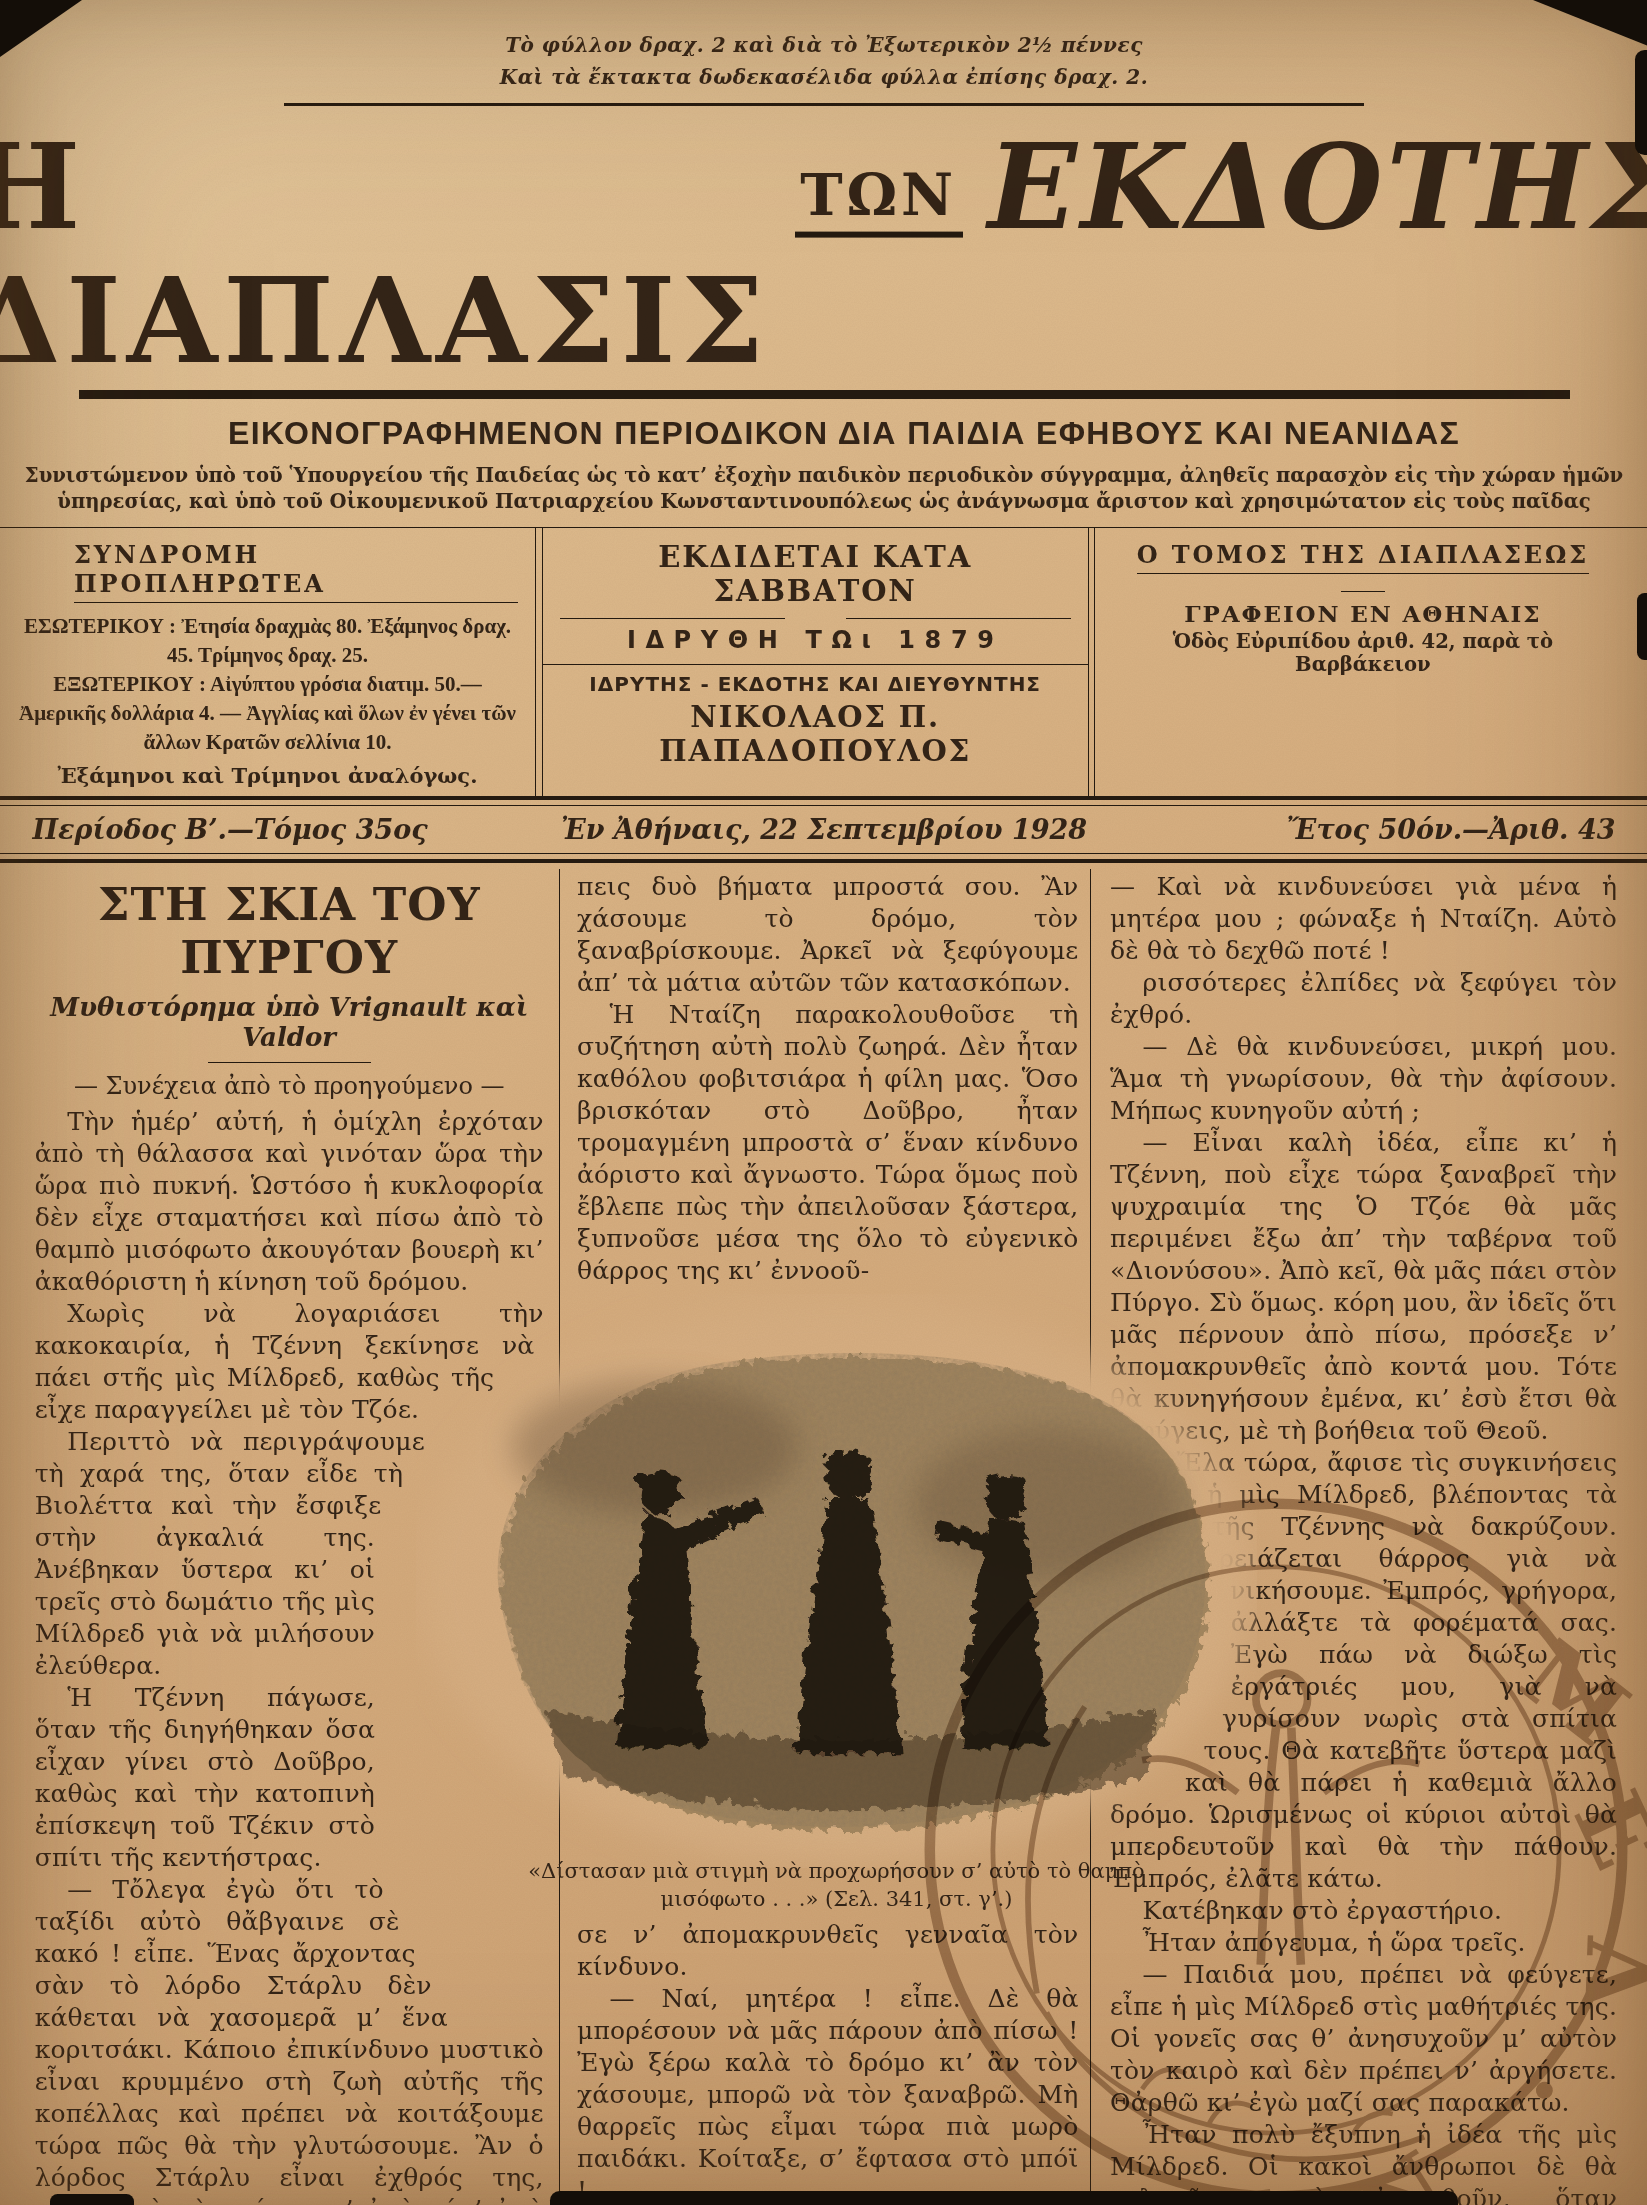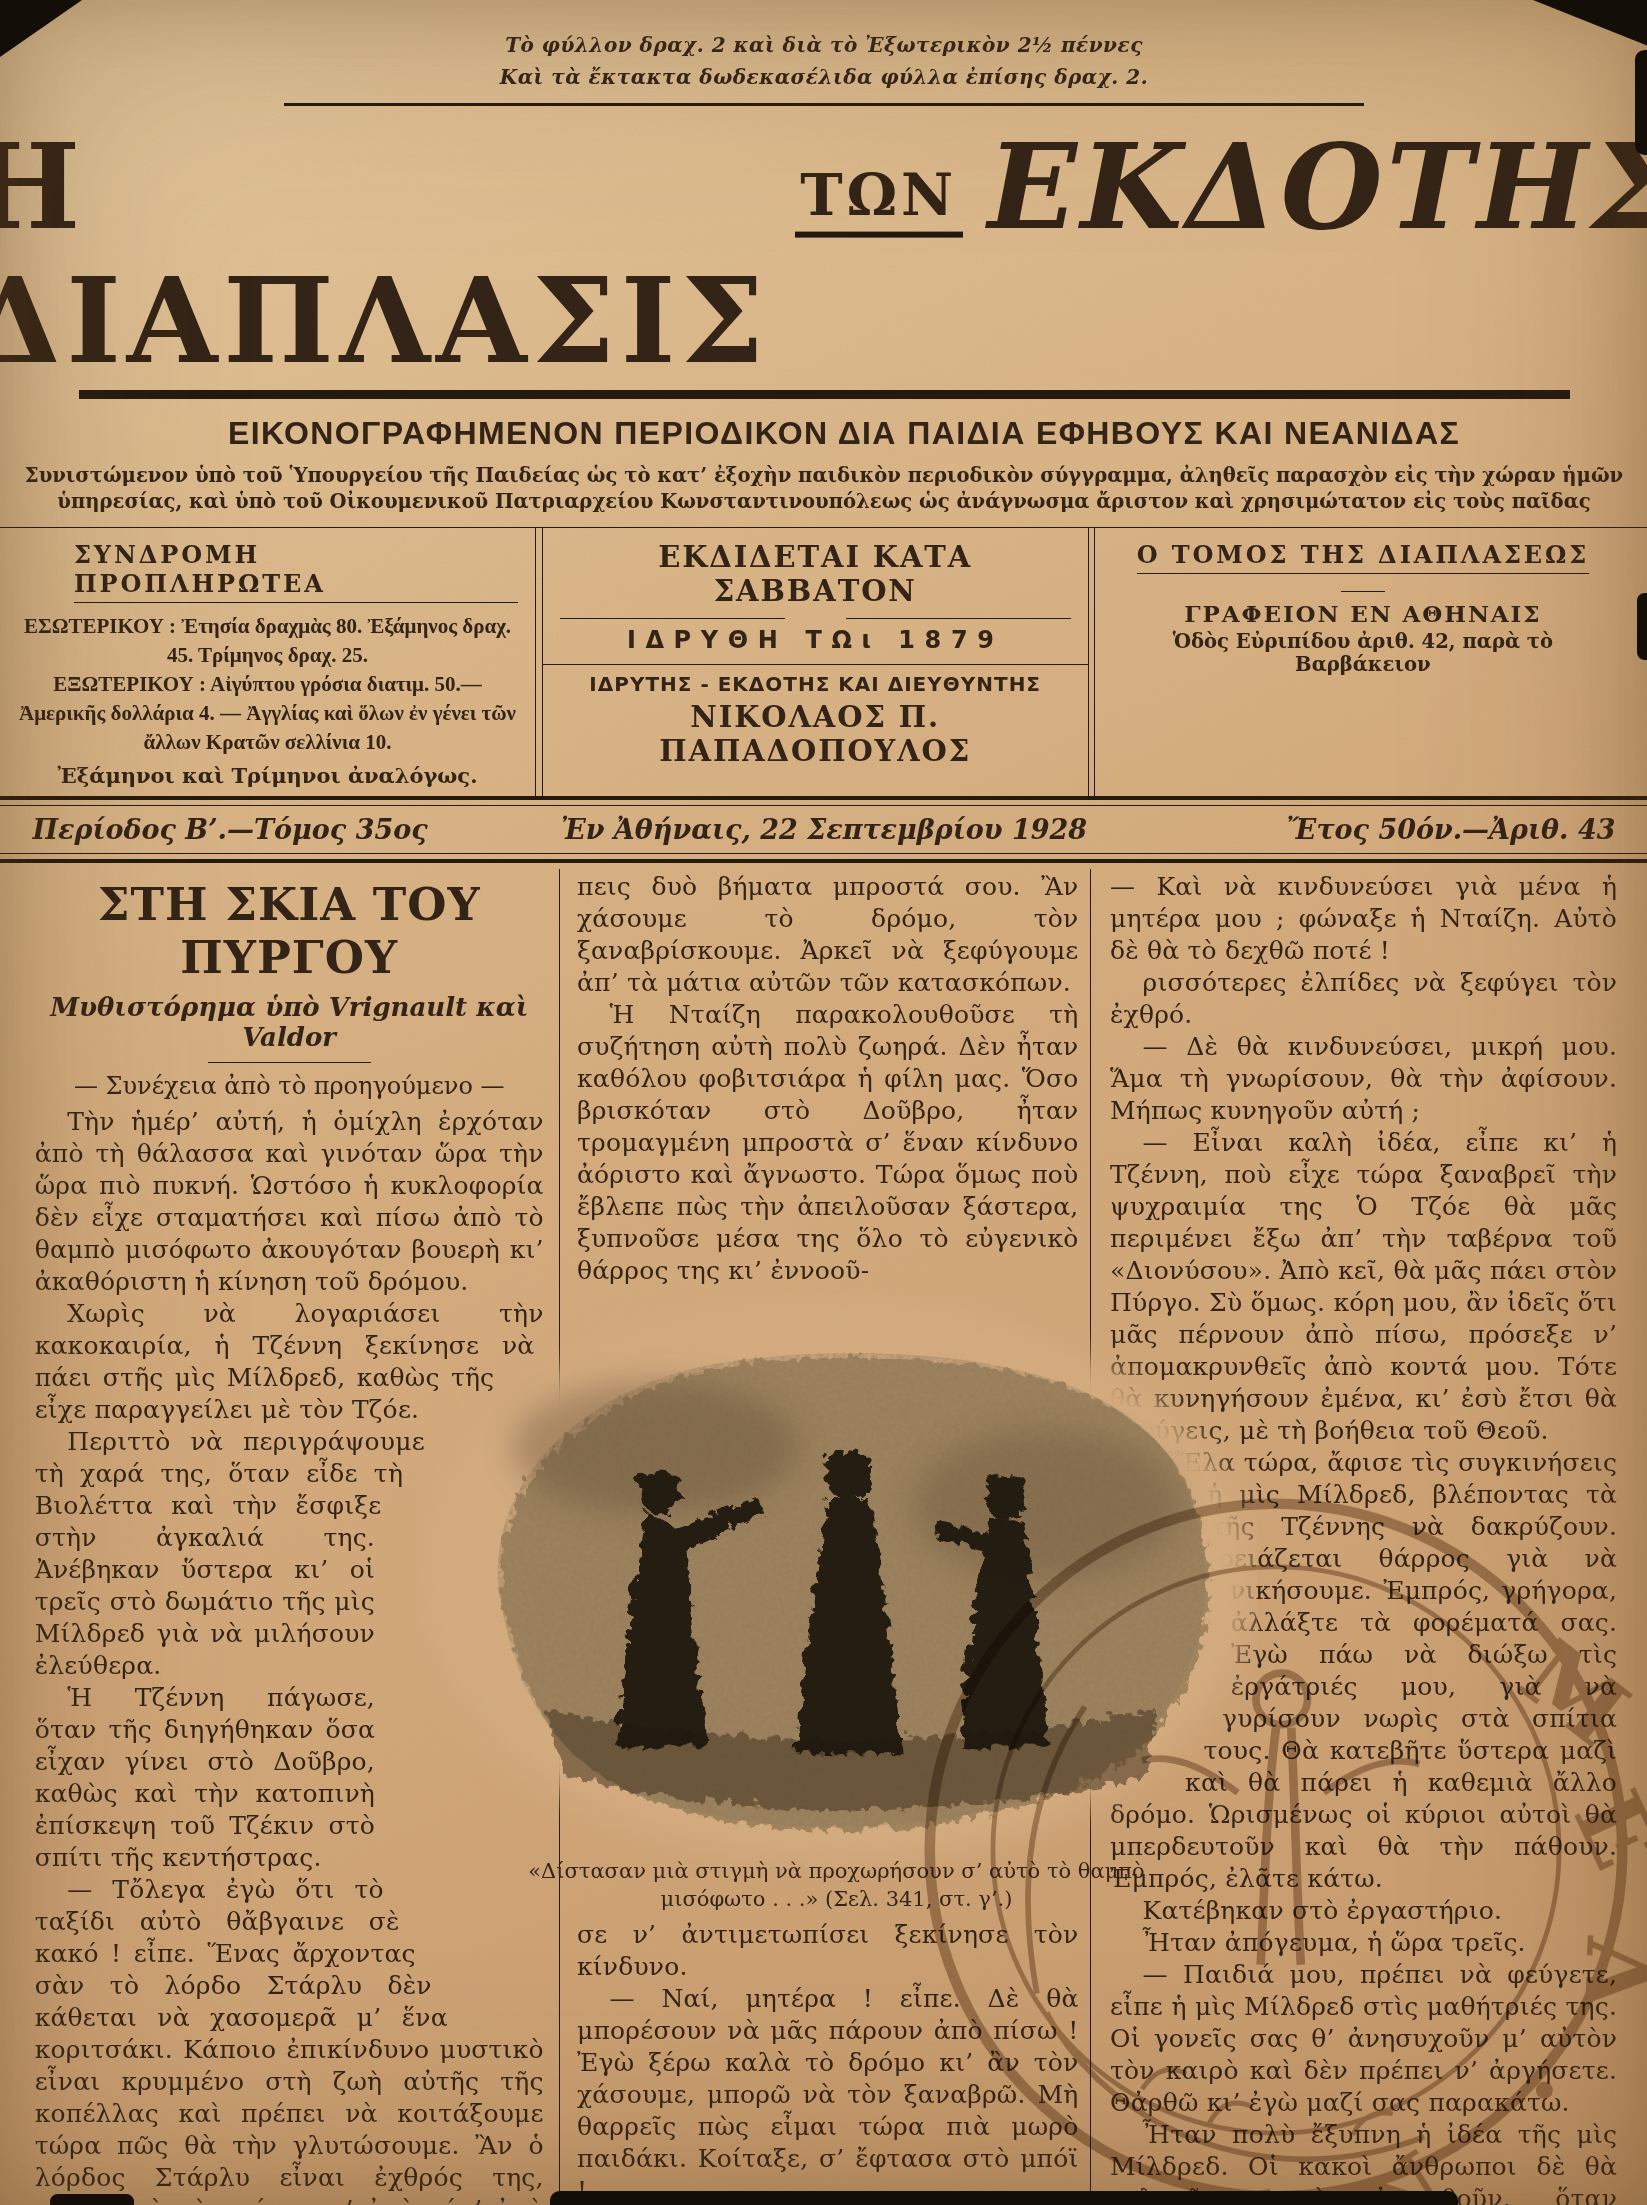--- a/index.html
+++ b/index.html
@@ -228,21 +228,21 @@
             <path d="M600,248 L542,234 L539,251 L597,266 Z"></path>
           </g>
         </svg>
         <div class="fig-caption">
           <div>«Δίστασαν μιὰ στιγμὴ νὰ προχωρήσουν σ’ αὐτὸ τὸ θαμπὸ</div>
           <div>μισόφωτο . . .» (Σελ. 341, στ. γ’.)</div>
         </div>
       </div>
 
       <div data-first-flush="">
-          <p>σε ν’ ἀντιμετωπίσει ξεκίνησε τὸν κίνδυνο.</p>
+          <p>σε ν’ ἀπομακρυνθεῖς γενναῖα τὸν κίνδυνο.</p>
           <p>— Ναί, μητέρα ! εἶπε. Δὲ θὰ μπορέσουν νὰ μᾶς πάρουν ἀπὸ πίσω ! Ἐγὼ ξέρω καλὰ τὸ δρόμο κι’ ἂν τὸν χάσουμε, μπορῶ νὰ τὸν ξαναβρῶ. Μὴ θαρρεῖς πὼς εἶμαι τώρα πιὰ μωρὸ παιδάκι. Κοίταξε, σ’ ἔφτασα στὸ μπόϊ !</p>
         </div>
     </div>
 
     <div class="col col-3">
       <div data-first-flush="">
           <p>— Καὶ νὰ κινδυνεύσει γιὰ μένα ἡ μητέρα μου ; φώναξε ἡ Νταίζη. Αὐτὸ δὲ θὰ τὸ δεχθῶ ποτέ !</p>
           <p>ρισσότερες ἐλπίδες νὰ ξεφύγει τὸν ἐχθρό.</p>
           <p>— Δὲ θὰ κινδυνεύσει, μικρή μου. Ἅμα τὴ γνωρίσουν, θὰ τὴν ἀφίσουν. Μήπως κυνηγοῦν αὐτή ;</p>
           <p>— Εἶναι καλὴ ἰδέα, εἶπε κι’ ἡ Τζέννη, ποὺ εἶχε τώρα ξαναβρεῖ τὴν ψυχραιμία της Ὁ Τζόε θὰ μᾶς περιμένει ἔξω ἀπ’ τὴν ταβέρνα τοῦ «Διονύσου». Ἀπὸ κεῖ, θὰ μᾶς πάει στὸν Πύργο. Σὺ ὅμως. κόρη μου, ἂν ἰδεῖς ὅτι μᾶς πέρνουν ἀπὸ πίσω, πρόσεξε ν’ ἀπομακρυνθεῖς ἀπὸ κοντά μου. Τότε θὰ κυνηγήσουν ἐμένα, κι’ ἐσὺ ἔτσι θὰ ξεφύγεις, μὲ τὴ βοήθεια τοῦ Θεοῦ.</p>

